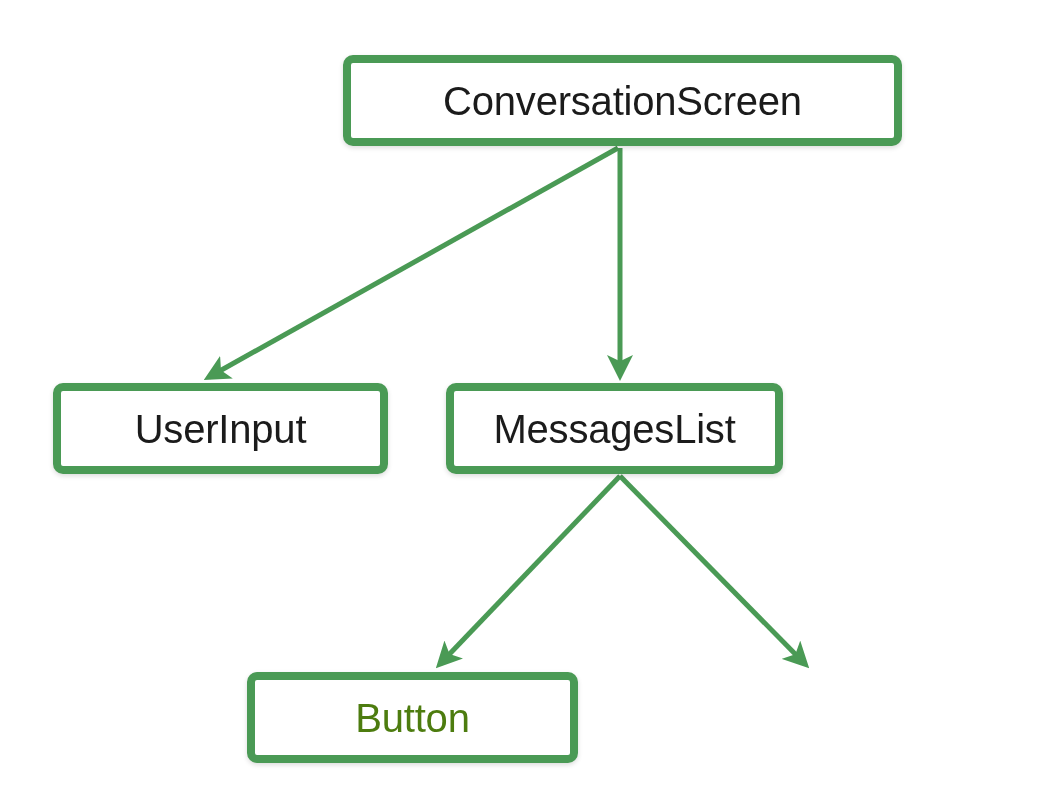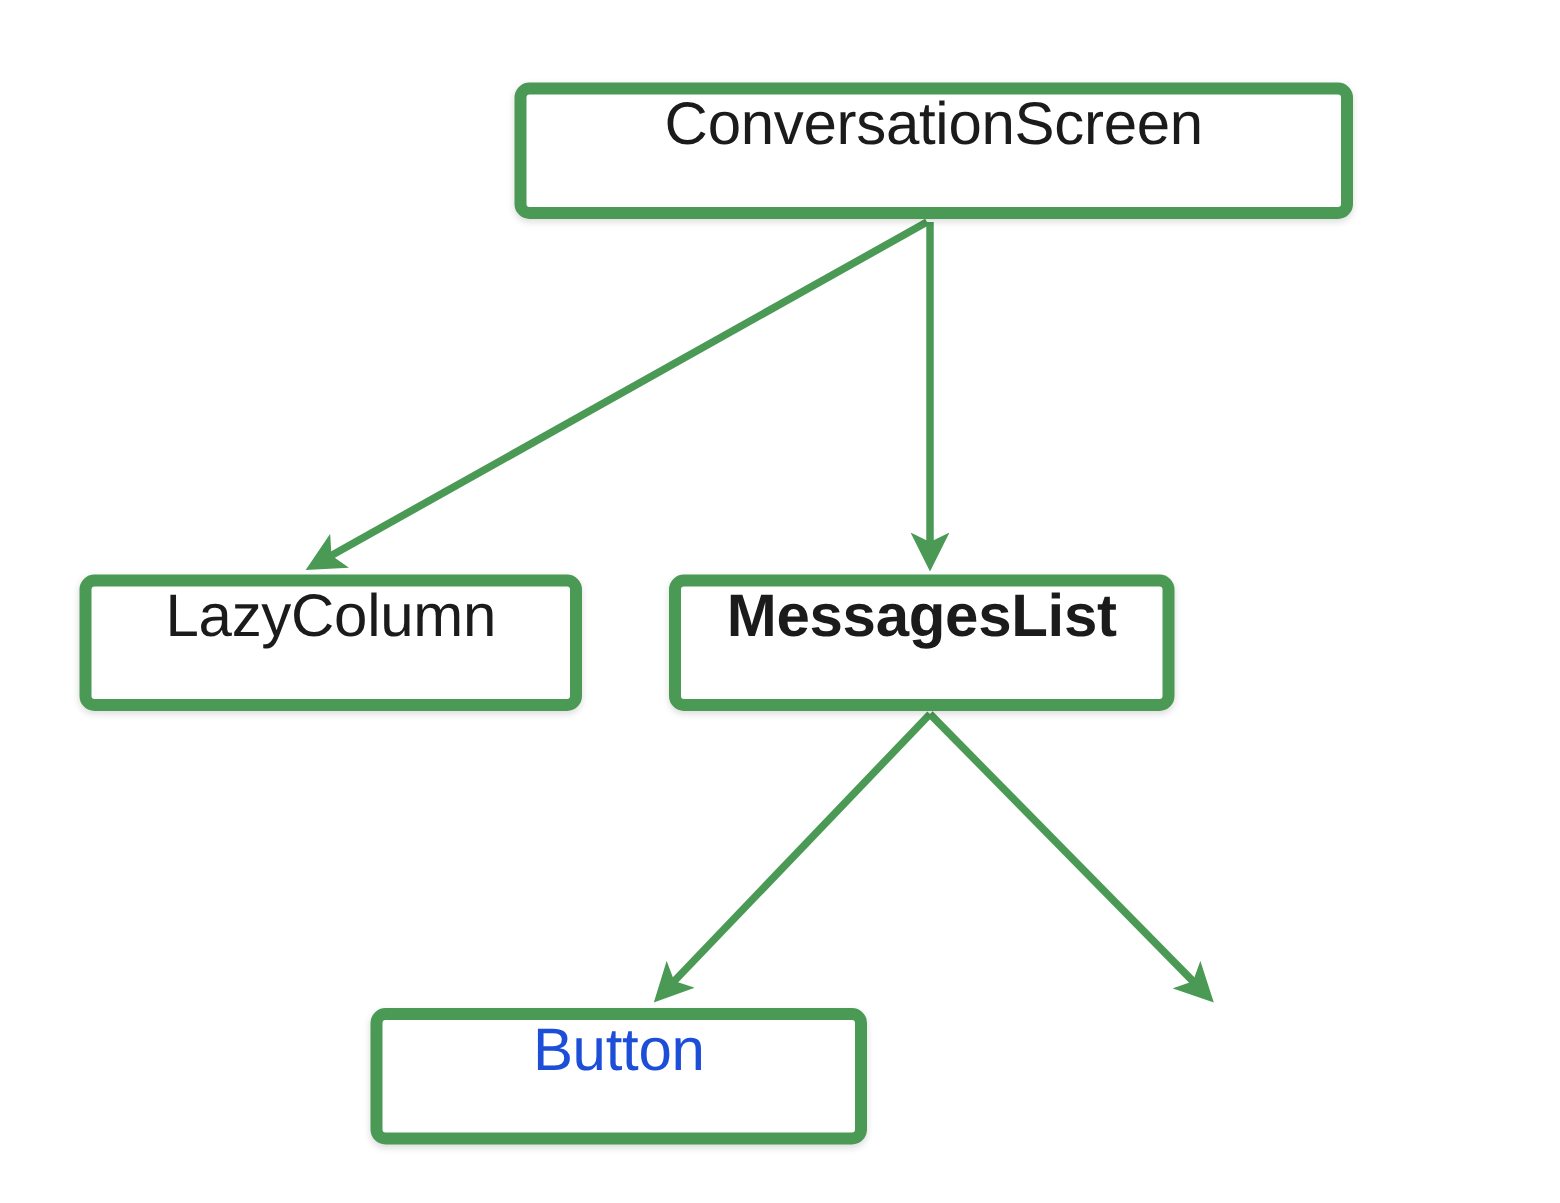--- a/index.html
+++ b/index.html
@@ -28,37 +28,38 @@
     height: 802px;
     pointer-events: none;
   }
   .node {
     position: absolute;
     box-sizing: border-box;
     background: #ffffff;
     border: 8px solid #4a9a55;
     border-radius: 10px;
     display: flex;
+    align-items: center;
     justify-content: center;
     box-shadow: 0 2px 5px rgba(0,0,0,0.14);
     z-index: 2;
   }
   .node-label {
     font-family: "Liberation Sans", sans-serif;
     font-size: 40px;
     line-height: 1;
     color: #1b1b1b;
     letter-spacing: -0.2px;
     white-space: nowrap;
     user-select: none;
   }
   
   #node-conversationscreen { left: 343px; top: 55px;  width: 559px; height: 91px; }
   #node-userinput          { left: 53px;  top: 383px; width: 335px; height: 91px; }
-  #node-messageslist       { left: 446px; top: 383px; width: 337px; height: 91px; font-weight: bold; }
+  #node-messageslist       { left: 446px; top: 383px; width: 337px; height: 91px; }
   #node-button             { left: 247px; top: 672px; width: 331px; height: 91px; }
   #node-lazycolumn         { left: 667px; top: 672px; width: 333px; height: 91px; }
 </style>
 </head>
 <body>
 
 <div id="diagram-root" style="background: rgb(255, 255, 255);">
 
   <svg id="edge-layer" viewBox="0 0 1040 802" width="1040" height="802" xmlns="http://www.w3.org/2000/svg">
     <defs>
@@ -74,25 +75,25 @@
     <line x1="620" y1="476" x2="440" y2="664" stroke="#4a9a55" stroke-width="5" stroke-linecap="butt" marker-end="url(#arrowhead)"></line>
 
     <line x1="620" y1="476" x2="805" y2="664" stroke="#4a9a55" stroke-width="5" stroke-linecap="butt" marker-end="url(#arrowhead)"></line>
   </svg>
 
   <div class="node" id="node-conversationscreen" style="left: 343px; top: 55px; width: 559px; height: 91px; border-color: rgb(74, 154, 85); background: rgb(255, 255, 255);">
     <span class="node-label" style="color: rgb(27, 27, 27);">ConversationScreen</span>
   </div>
 
   <div class="node" id="node-userinput" style="left: 53px; top: 383px; width: 335px; height: 91px; border-color: rgb(74, 154, 85); background: rgb(255, 255, 255);">
-    <span class="node-label" style="color: rgb(27, 27, 27);">LazyColumn</span>
+    <span class="node-label" style="color: rgb(27, 27, 27);">UserInput</span>
   </div>
 
   <div class="node" id="node-messageslist" style="left: 446px; top: 383px; width: 337px; height: 91px; border-color: rgb(74, 154, 85); background: rgb(255, 255, 255);">
     <span class="node-label" style="color: rgb(27, 27, 27);">MessagesList</span>
   </div>
 
   <div class="node" id="node-button" style="left: 247px; top: 672px; width: 331px; height: 91px; border-color: rgb(74, 154, 85); background: rgb(255, 255, 255);">
-    <span class="node-label" style="color: #1d4ed8;">Button</span>
+    <span class="node-label" style="color: #4d7c0f;">Button</span>
   </div>
 
 
 </div>
 
 </body></html>

